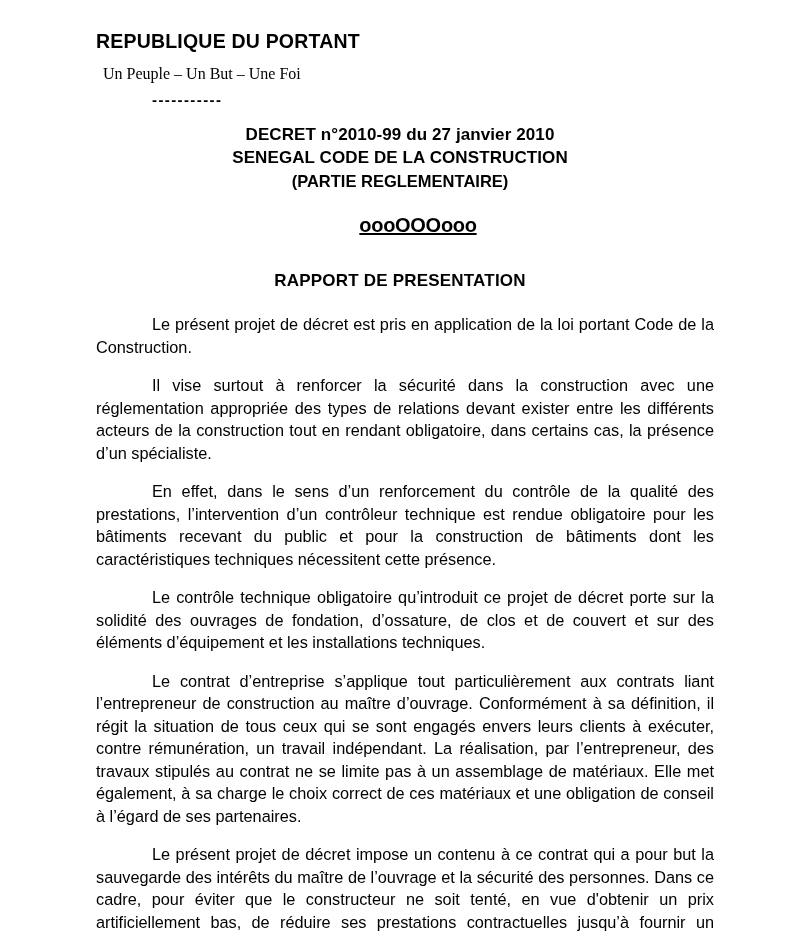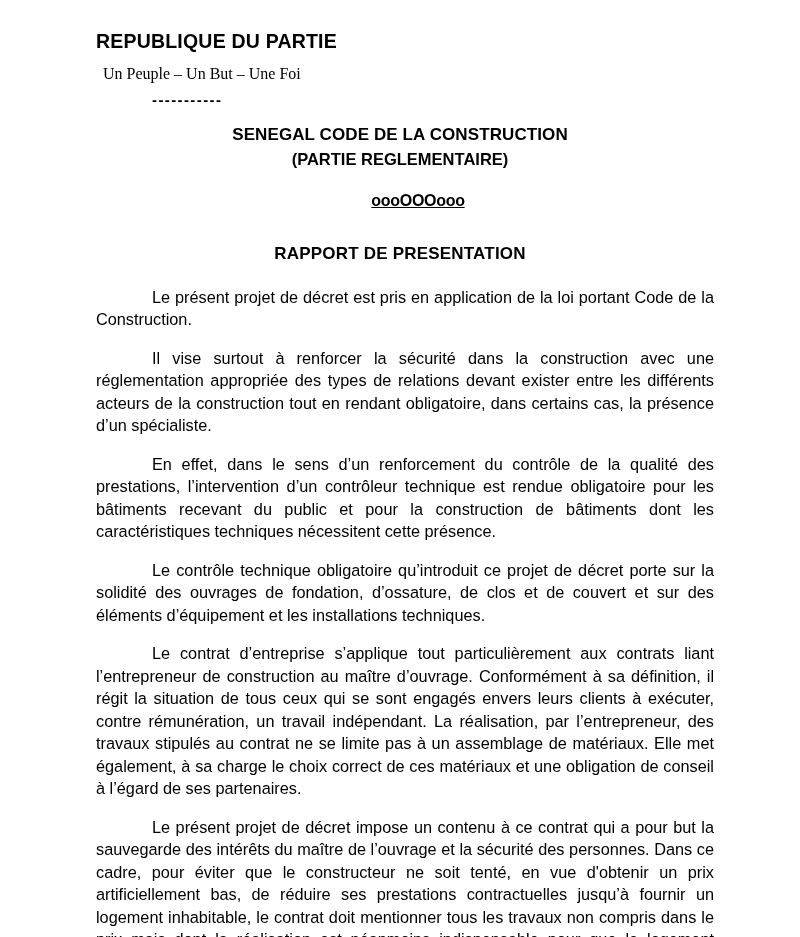--- a/index.html
+++ b/index.html
@@ -74,21 +74,21 @@
   .decree-line-3 {
     font-family: "Liberation Sans", sans-serif;
     font-weight: bold;
     font-size: 16.5px;
     line-height: 1.35;
     margin-top: 1px;
   }
   .ornament {
     font-family: "Liberation Sans", sans-serif;
     font-weight: bold;
-    font-size: 16px;
+    font-size: 20px;
     text-decoration: underline;
     letter-spacing: -0.3px;
     margin-top: 22px;
     margin-left: 36px;
   }
 
   
   .section-heading {
     text-align: center;
     font-family: Liberation Sans, sans-serif;
@@ -116,26 +116,27 @@
   .para:last-child {
     margin-bottom: 0;
   }
 </style>
 </head>
 <body>
 
 <div class="page">
 
   <header class="letterhead">
-    <div class="country-name">REPUBLIQUE DU PARTIE</div>
+    <div class="country-name">REPUBLIQUE DU PORTANT</div>
     <div class="motto">Un Peuple – Un But – Une Foi</div>
     <div class="rule-dashes">-----------</div>
   </header>
 
   <div class="title-block">
+    <div class="decree-line-1">DECRET  n°2010-99 du 27 janvier 2010</div>
     <div class="decree-line-2">SENEGAL CODE DE LA CONSTRUCTION</div>
     <div class="decree-line-3">(PARTIE REGLEMENTAIRE)</div>
     <div class="ornament">oooOOOooo</div>
   </div>
 
   <h2 class="section-heading">RAPPORT DE PRESENTATION</h2>
 
   <div class="body-copy">
     <p class="para">Le présent projet de décret est pris en application de la loi portant Code de la Construction.</p>
     <p class="para">Il vise surtout à renforcer la sécurité dans la construction avec une réglementation appropriée des types de relations devant exister entre les différents acteurs de la construction tout en rendant obligatoire, dans certains cas, la présence d’un spécialiste.</p>

